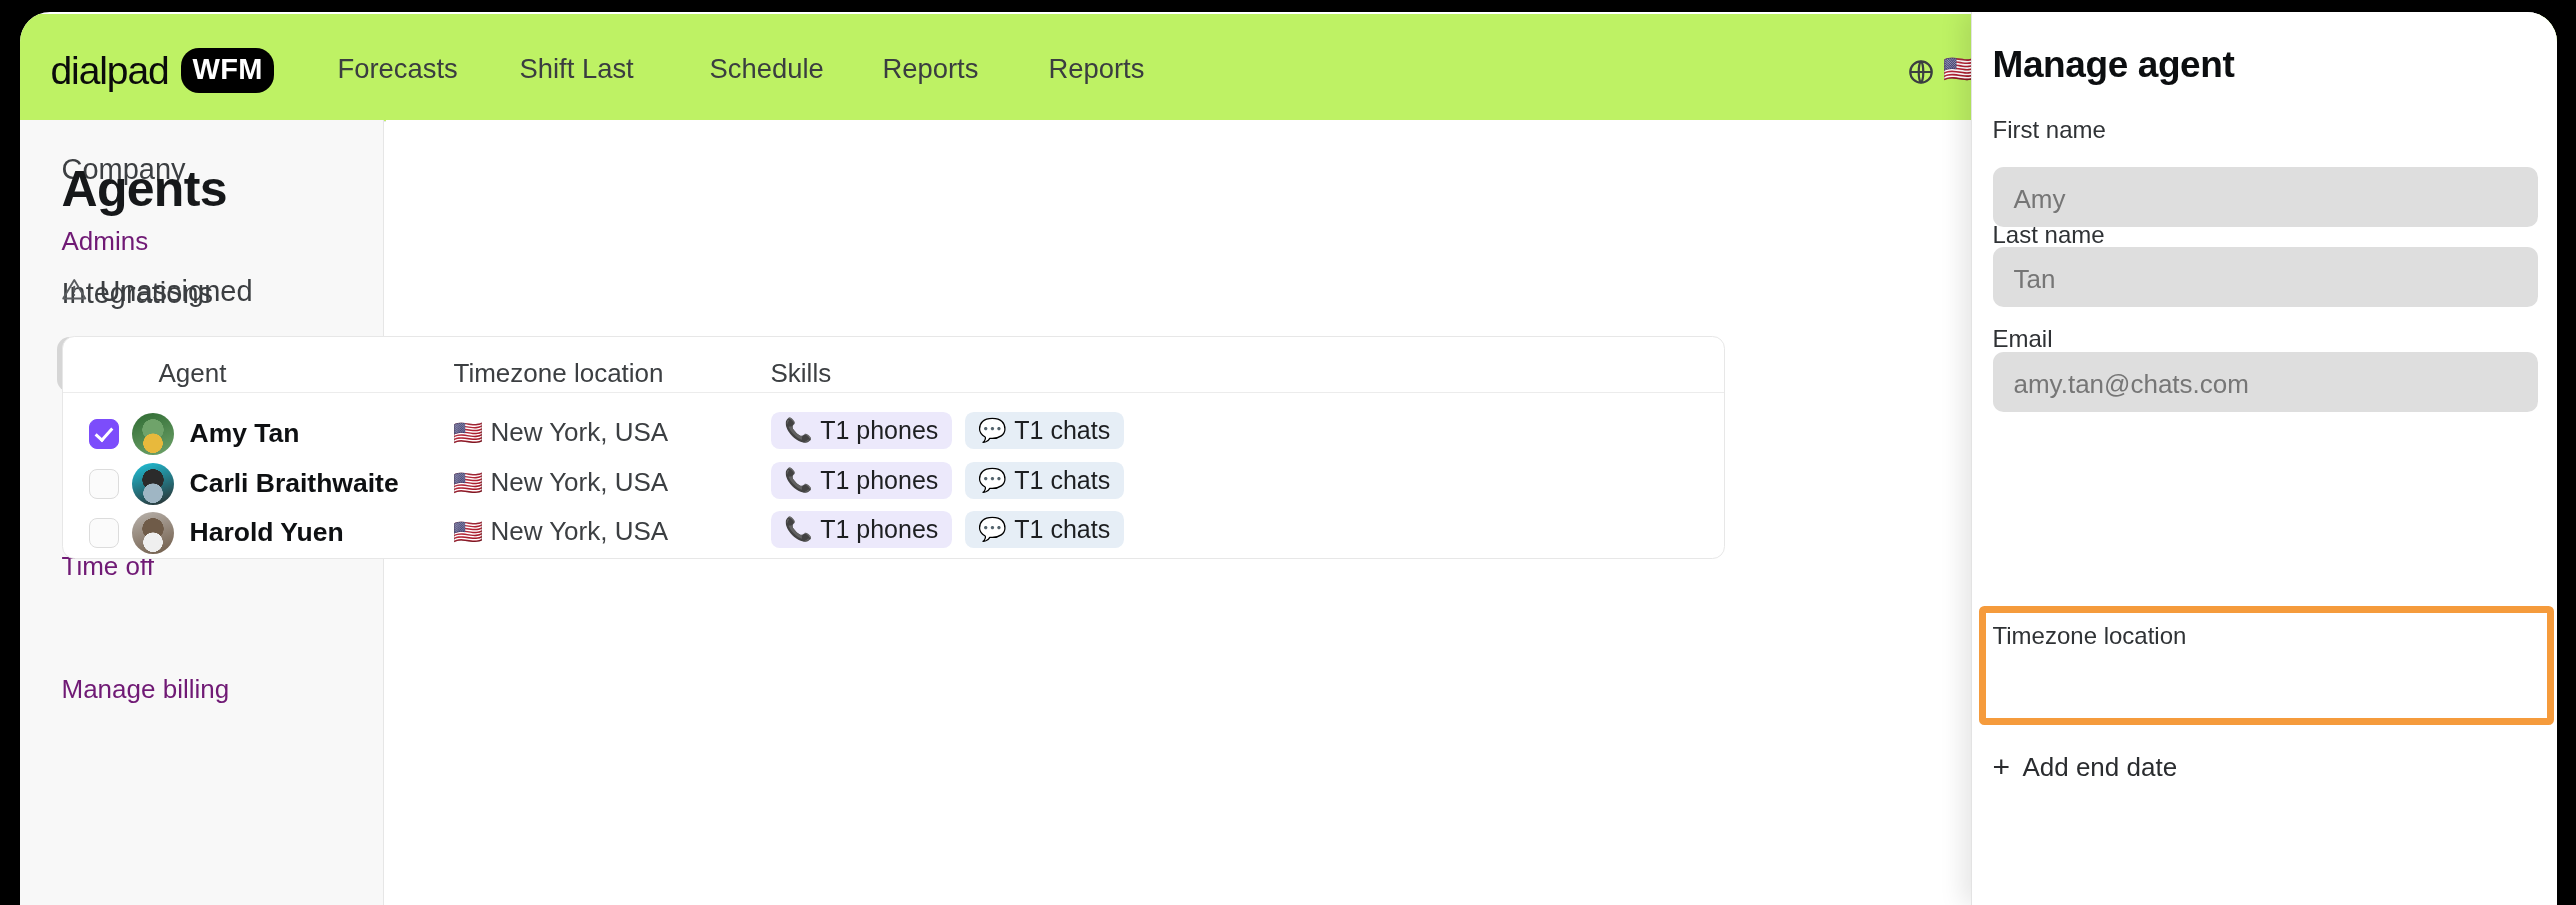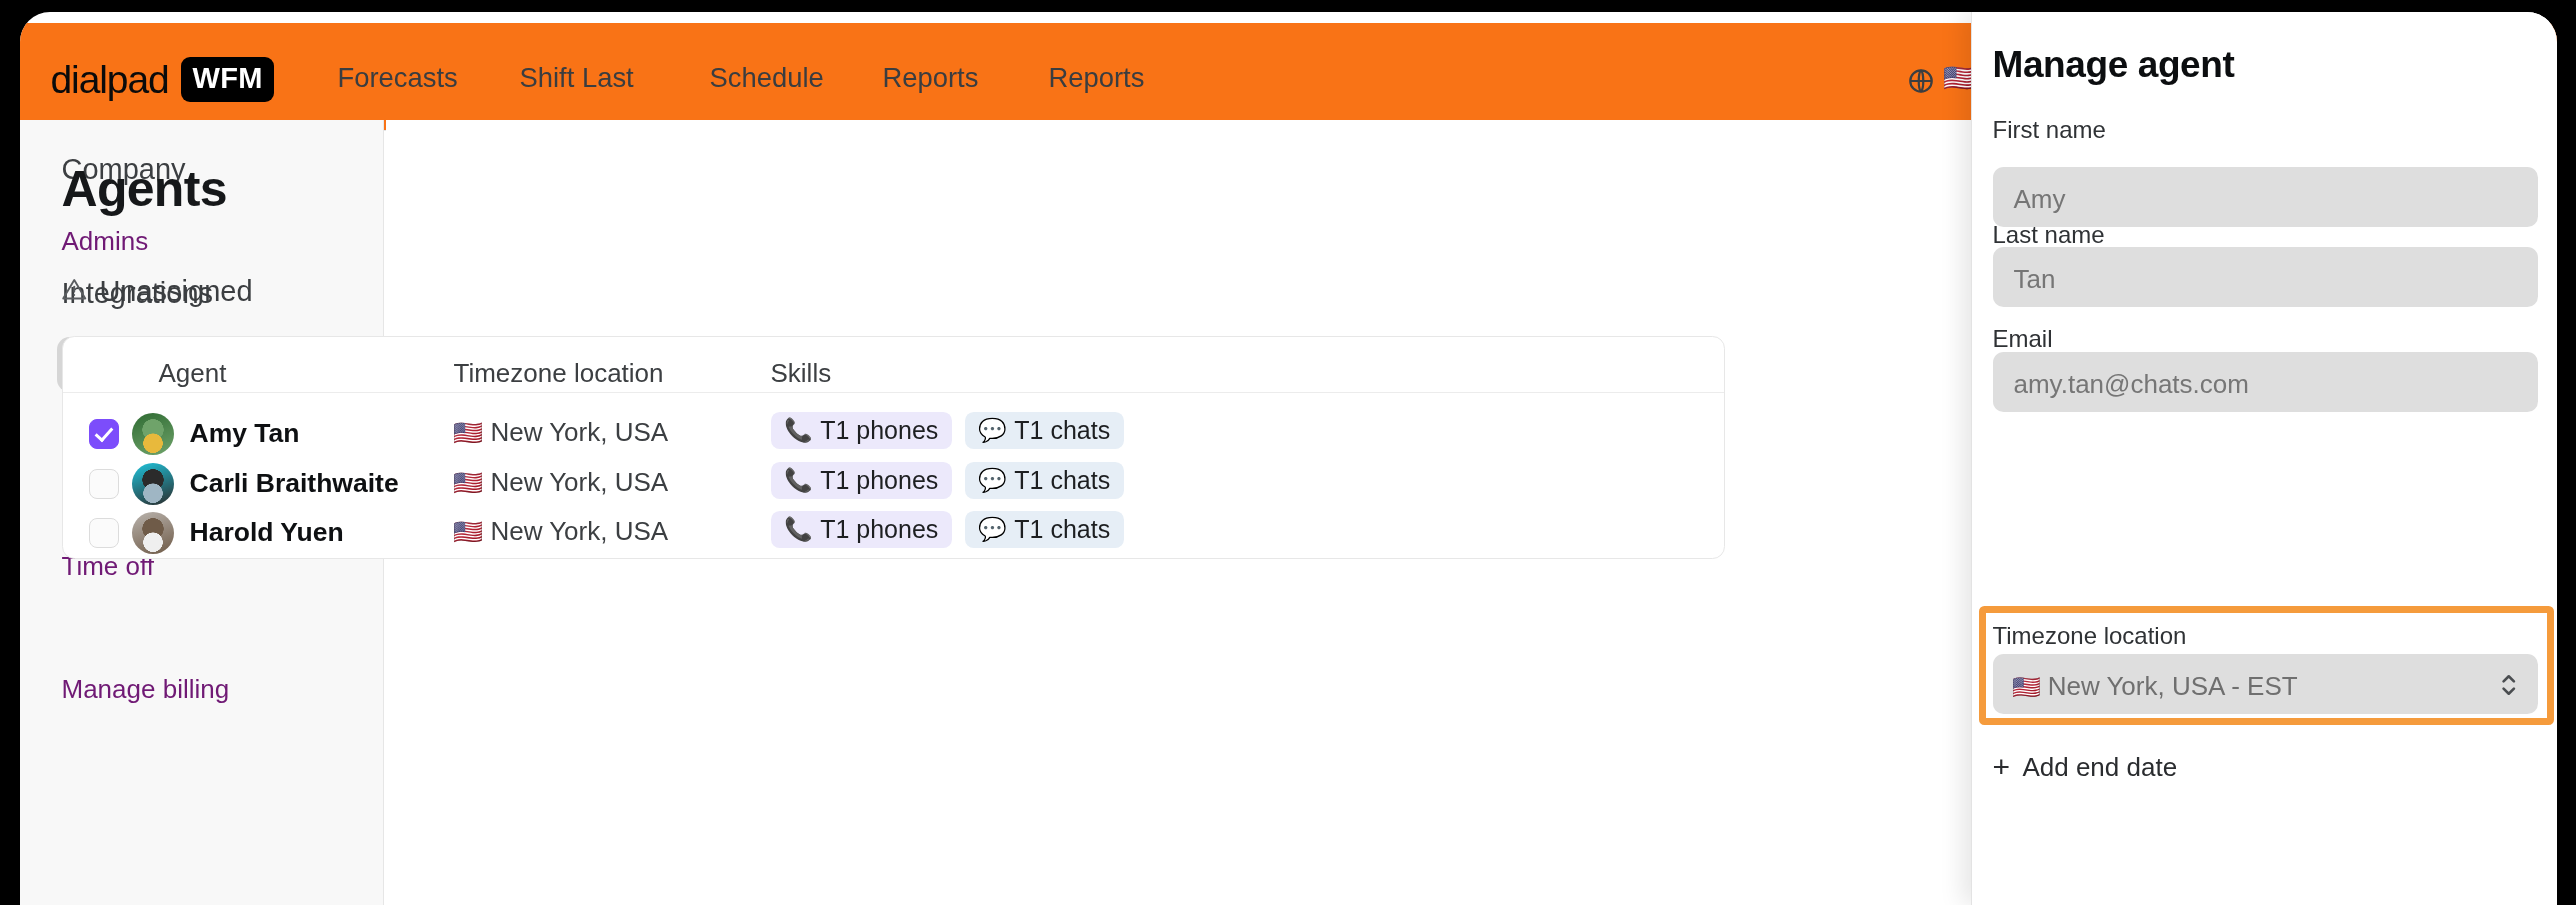--- a/index.html
+++ b/index.html
@@ -30,24 +30,24 @@
     width: 2537px;
     height: 893px;
     background: #ffffff;
     border-radius: 30px 30px 0 0;
     overflow: hidden;
   }
 
   
   #topbar {
     position: absolute;
-    left: 0; top: 11px;
+    left: 0; top: 2px;
     width: 2537px;
     height: 108px;
-    background: #f97316;
+    background: #bef264;
     border-bottom: 1.8px solid #e6e6e6;
     box-sizing: border-box;
   }
   #logo {
     position: absolute;
     left: 31px;
     top: 34px;
     display: flex;
     align-items: center;
     gap: 12.4px;
@@ -58,21 +58,21 @@
     letter-spacing: -1.1px;
     color: #0b0b0b;
     line-height: 1;
   }
   #logo-badge {
     background: #000000;
     color: #ffffff;
     font-size: 29px;
     font-weight: 700;
     letter-spacing: 0.4px;
-    border-radius: 9px;
+    border-radius: 18px;
     padding: 7px 11.5px 8.8px 11.5px;
     line-height: 1;
   }
   .navlink {
     position: absolute;
     top: 41px;
     font-size: 27.4px;
     color: #3a3d40;
     white-space: nowrap;
     line-height: 1;
@@ -527,31 +527,20 @@
             <span class="val">Tan</span>
           </div>
           <div class="fl-label" style="top: 315px;">Email</div>
           <div class="fl-input" style="top: 340px;">
             <span class="val">amy.tan@chats.com</span>
           </div>
         </div>
 
       <div id="tz-highlight"></div>
       <div id="tz-label">Timezone location</div>
-      <div id="tz-select">
-        <span class="val">
-          <span class="fl">🇺🇸</span><span>New York, USA  - EST</span>
-        </span>
-        <span id="tz-chevrons">
-          <svg width="19.5" height="30" viewBox="0 0 14 22" fill="none" stroke="#4a4d50" stroke-width="1.9" stroke-linecap="round" stroke-linejoin="round">
-            <path d="M3.2 8.4 7 4.6l3.8 3.8"></path>
-            <path d="M3.2 13.6 7 17.4l3.8-3.8"></path>
-          </svg>
-        </span>
-      </div>
 
       <div id="add-end-date">
         <span class="plus">+</span>
         <span>Add end date</span>
       </div>
     </div>
 
   </div>
 </div>
 

